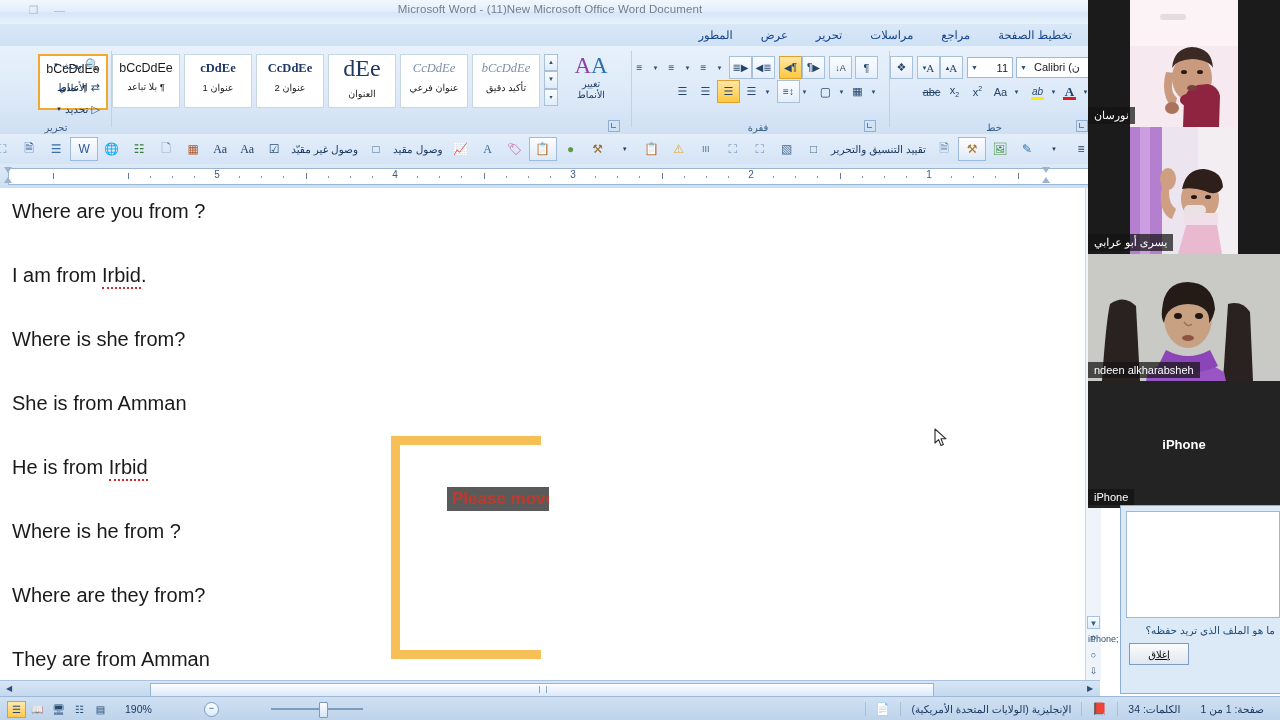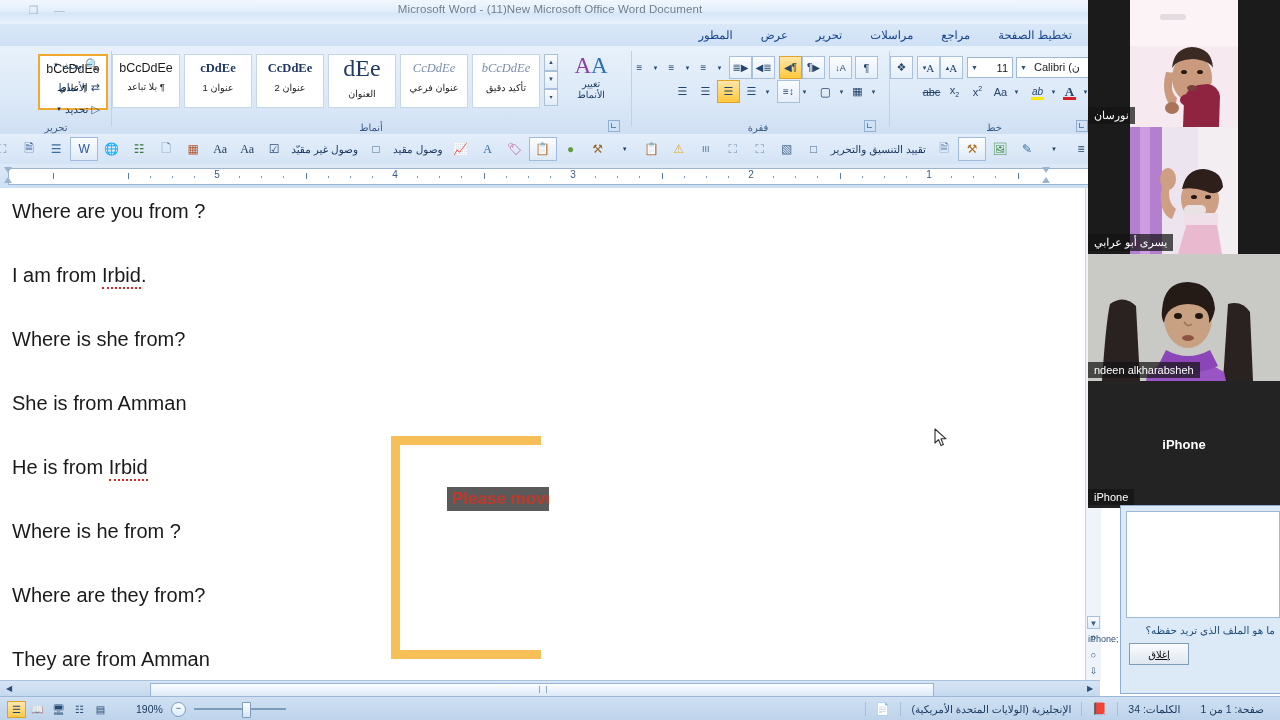--- a/index.html
+++ b/index.html
@@ -387,21 +387,20 @@
               <div class="sp" style="font-family: &quot;Liberation Sans&quot;, sans-serif; color: rgb(26, 26, 26); font-weight: normal;">bCcDdEe</div>
               <div class="sn">¶ بلا تباعد</div>
             </div>
             <div class="stylebox sel">
               <div class="sp" style="font-family: &quot;Liberation Sans&quot;, sans-serif; color: rgb(26, 26, 26); font-weight: normal;">bCcDdEe</div>
               <div class="sn">¶ عادي</div>
             </div>
           </div>
       </div>
       <div class="dlg" style="right:6px;"></div>
-      <div class="glabel">أنماط</div>
     </div>
     <div class="gsep" style="right:988px;"></div>
 
     <div class="rgroup" id="group-editing">
       <div style="position:absolute;right:4px;top:8px;width:92px;">
         <div class="editrow">
           <span style="font-size:12px;color:#2d4f75;margin-right:2px;">🔍</span>
           <span class="el">بحث</span>
           <span class="ea">▼</span>
         </div>
@@ -708,21 +707,21 @@
       <div class="viewbtn">
           <span>🖥</span>
         </div>
       <div class="viewbtn">
           <span>☷</span>
         </div>
       <div class="viewbtn">
           <span>▤</span>
         </div>
     </div>
-    <div style="display:flex;align-items:center;margin-left:25px;direction:ltr;">
+    <div style="display:flex;align-items:center;margin-left:14px;direction:ltr;gap:44px;">
       <div style="font-size:10.5px;color:#17365d;margin-right:8px;">190%</div>
       <div class="zoombtn"><span>−</span></div>
       <div class="zoomslider">
         <div class="zoomtrack"></div>
         <div class="zoomthumb"></div>
       </div>
     </div>
   </div>
 </div>
 

